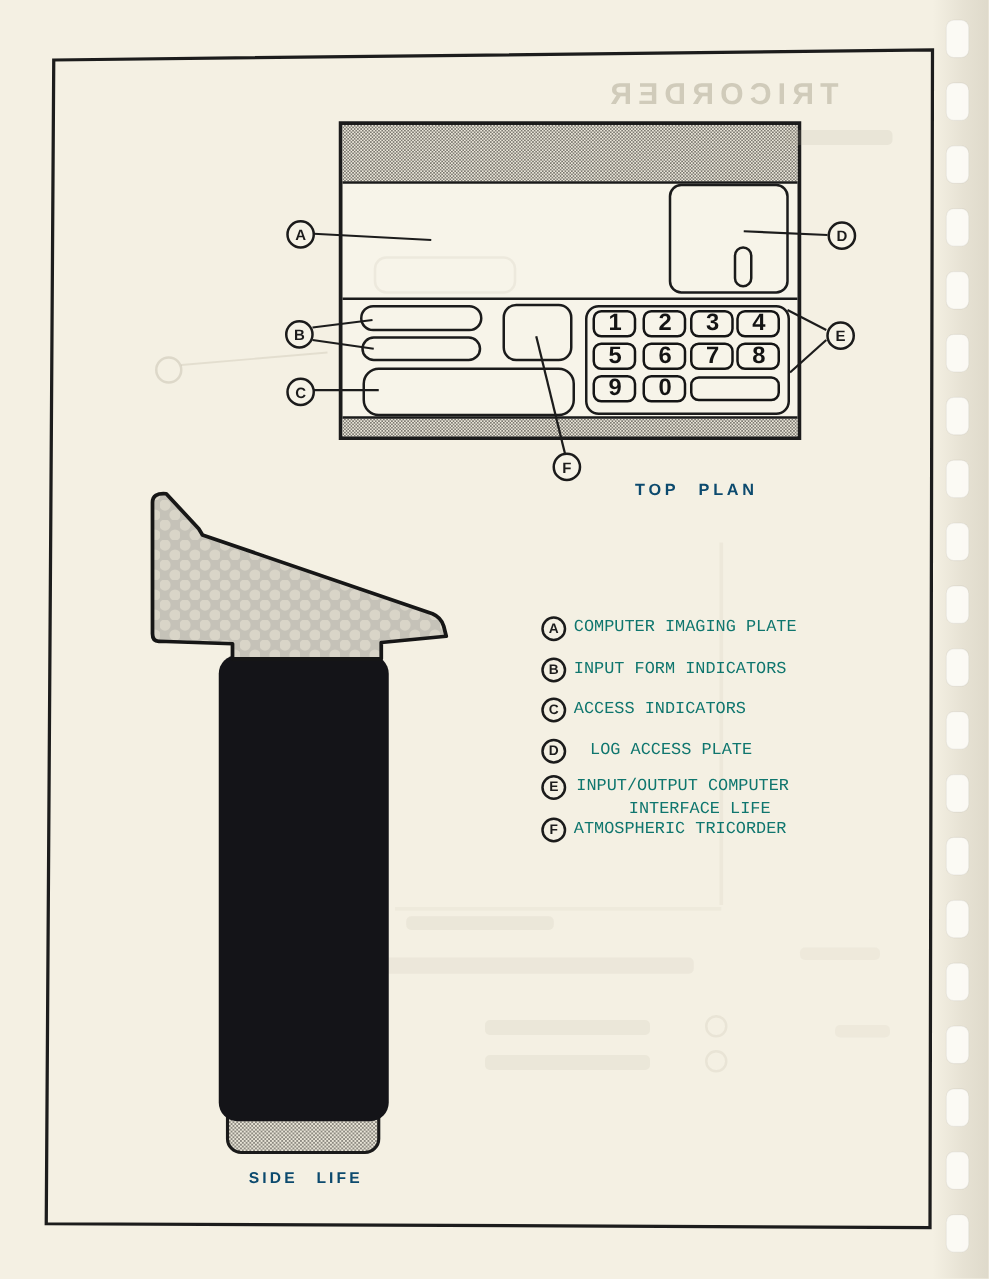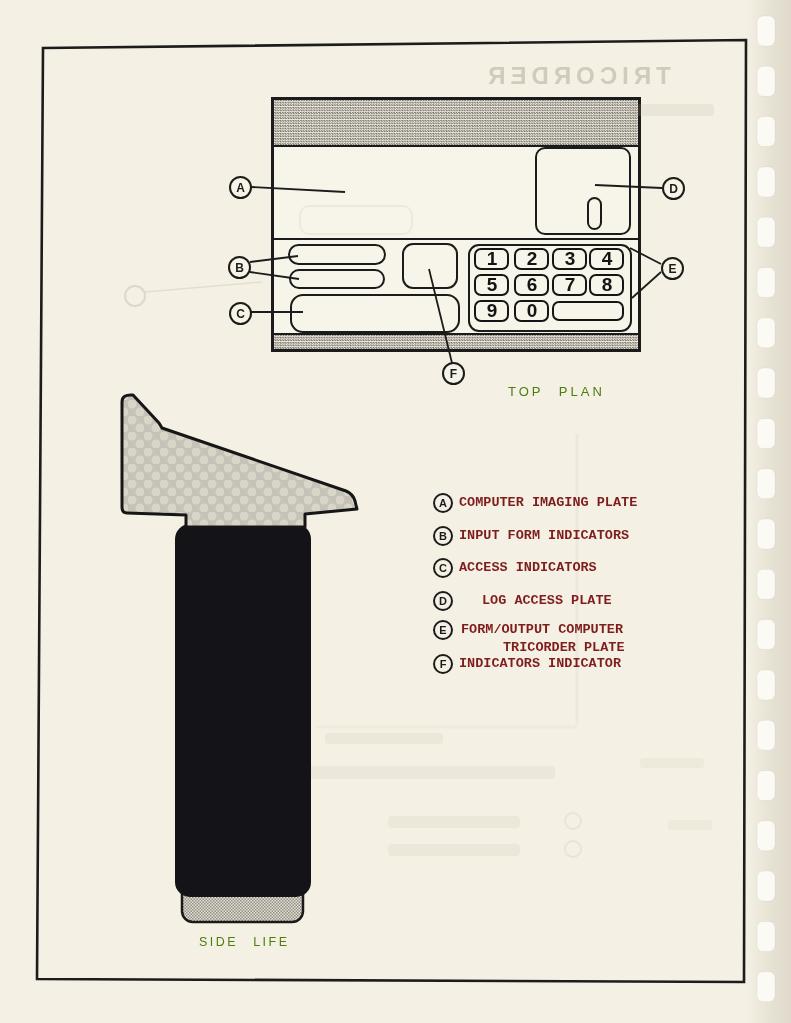--- a/index.html
+++ b/index.html
@@ -33,23 +33,23 @@
   .key{position:absolute;box-sizing:border-box;width:35px;height:22px;border:2px solid #151515;border-radius:7px;
     display:flex;align-items:center;justify-content:center;
     font-size:19px;font-weight:900;letter-spacing:-1px;color:#141414;}
   .key.blank{width:72px;height:20px;}
   
   .callout{position:absolute;width:23px;height:23px;box-sizing:border-box;border:2.2px solid #1b1b1b;border-radius:50%;
     display:flex;align-items:center;justify-content:center;font-size:12px;font-weight:800;background:rgba(247,244,233,.65);}
   .lg-circle{position:absolute;width:20px;height:20px;box-sizing:border-box;border:2px solid #1b1b1b;border-radius:50%;
     display:flex;align-items:center;justify-content:center;font-size:11px;font-weight:800;}
   
-  .plan-label{position:absolute;font-size:13px;font-weight:400;letter-spacing:3px;word-spacing:9px;color:#4d7c0f;}
-  .legend-text{position:absolute;font-family:"Liberation Mono",monospace;font-weight:700;font-size:13.5px;
-    line-height:18px;letter-spacing:0;color:#7f1d1d;white-space:nowrap;}
+  .plan-label{position:absolute;font-size:13px;font-weight:700;letter-spacing:3px;word-spacing:9px;color:#0c4a6e;}
+  .legend-text{position:absolute;font-family:"Liberation Mono",monospace;font-weight:400;font-size:13.5px;
+    line-height:18px;letter-spacing:0;color:#0f766e;white-space:nowrap;}
   .ghost-title{position:absolute;left:462px;top:62px;width:230px;text-align:center;
     transform:scaleX(-1);font-size:24px;font-weight:900;letter-spacing:5px;color:rgba(171,165,146,.5);}
 </style>
 </head>
 <body>
 
 <div class="abs" id="shade"></div>
 
 <div class="abs" id="device">
   <div class="part checker band-top"></div>
@@ -167,21 +167,21 @@
   <div class="lg-circle" style="left:433px;top:493px">A</div>
   <div class="legend-text" style="left:459px;top:494px">COMPUTER IMAGING PLATE</div>
 
   <div class="lg-circle" style="left:433px;top:526px">B</div>
   <div class="legend-text" style="left:459px;top:527px">INPUT FORM INDICATORS</div>
 
   <div class="lg-circle" style="left:433px;top:558px">C</div>
   <div class="legend-text" style="left:459px;top:559px">ACCESS INDICATORS</div>
 
   <div class="lg-circle" style="left:433px;top:591px">D</div>
-  <div class="legend-text" style="left:482px;top:592px">LOG ACCESS PLATE</div>
+  <div class="legend-text" style="left:472px;top:592px">LOG ACCESS PLATE</div>
 
   <div class="lg-circle" style="left:433px;top:620px">E</div>
-  <div class="legend-text" style="left:461px;top:621px">FORM/OUTPUT COMPUTER</div>
-  <div class="legend-text" style="left:503px;top:639px">TRICORDER PLATE</div>
+  <div class="legend-text" style="left:461px;top:621px">INPUT/OUTPUT COMPUTER</div>
+  <div class="legend-text" style="left:503px;top:639px">INTERFACE LIFE</div>
 
   <div class="lg-circle" style="left:433px;top:654px">F</div>
-  <div class="legend-text" style="left:459px;top:655px">INDICATORS INDICATOR</div>
+  <div class="legend-text" style="left:459px;top:655px">ATMOSPHERIC TRICORDER</div>
 </div>
 
 </body></html>

